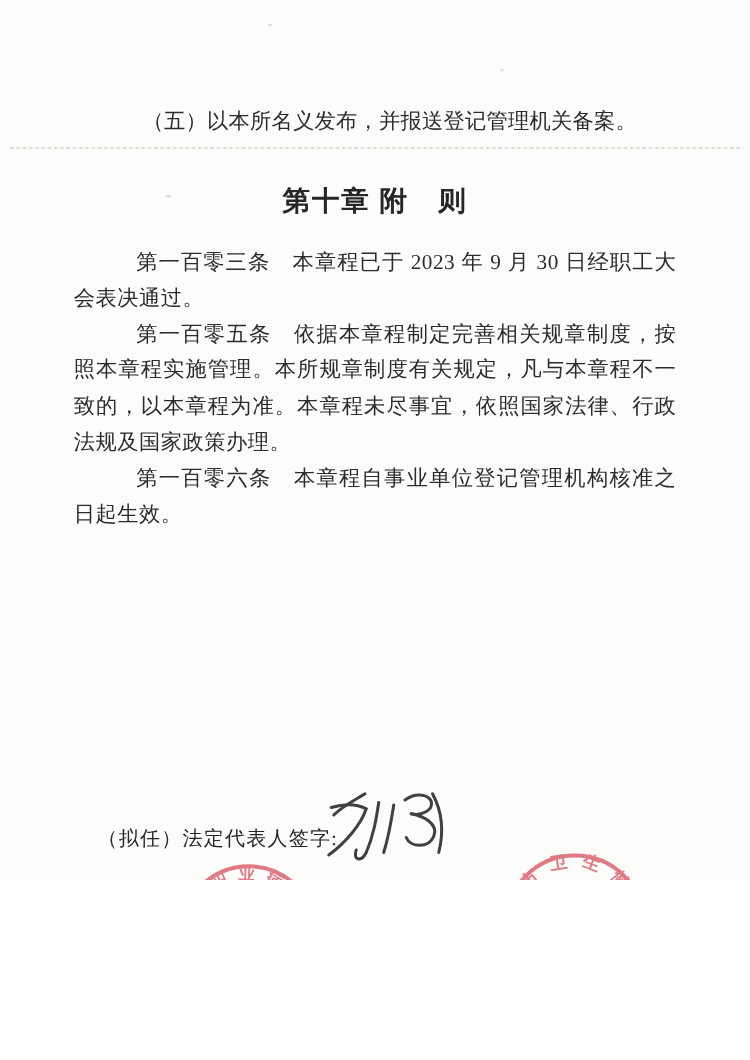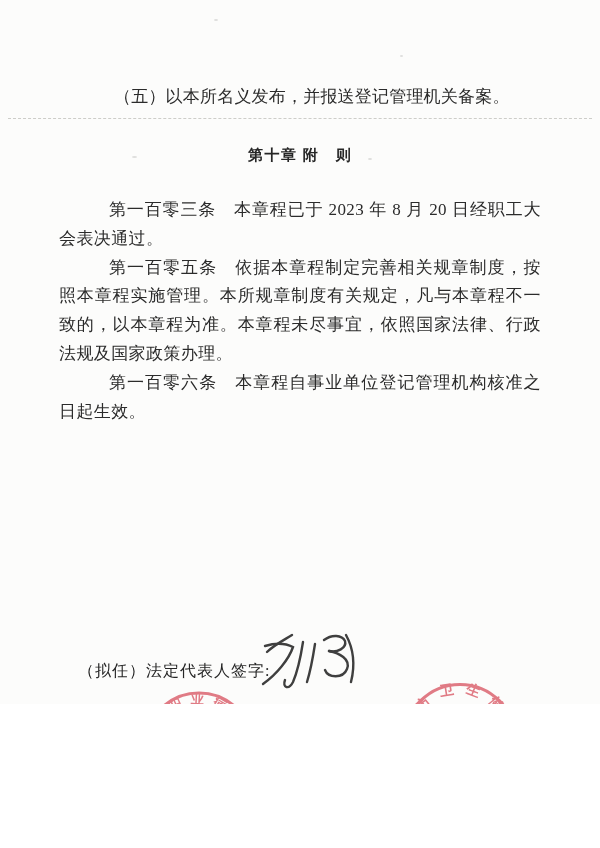--- a/index.html
+++ b/index.html
@@ -21,21 +21,21 @@
   
   .intro{
     left:59px;top:85px;width:486px;
     font-size:17px;line-height:24px;letter-spacing:.2px;
     text-indent:55px;
   }
   
   .chapter-title{
     left:0;top:146px;width:600px;
     text-align:center;
-    font-size:15px;font-weight:bold;letter-spacing:1.5px;
+    font-size:22px;font-weight:bold;letter-spacing:1.5px;
     color:#262626;
   }
   
   .articles{
     left:59px;top:196px;width:482px;
     font-size:17px;line-height:28.8px;letter-spacing:.4px;
     text-align:justify;
   }
   .articles p{margin:0;text-indent:50px;}
   
@@ -69,21 +69,21 @@
   <div class="abs speck" style="left:214px;top:19px;width:4px;height:2px;"></div>
   <div class="abs speck" style="left:132px;top:156px;width:5px;height:2px;"></div>
   <div class="abs speck" style="left:368px;top:158px;width:4px;height:2px;"></div>
   <div class="abs speck" style="left:400px;top:55px;width:3px;height:2px;"></div>
 
   <div class="abs intro">（五）以本所名义发布，并报送登记管理机关备案。</div>
 
   <div class="abs chapter-title">第十章 附　则</div>
 
   <div class="abs articles">
-    <p>第一百零三条　本章程已于 2023 年 8 月 20 日经职工大会表决通过。</p>
+    <p>第一百零三条　本章程已于 2023 年 9 月 30 日经职工大会表决通过。</p>
     <p>第一百零五条　依据本章程制定完善相关规章制度，按照本章程实施管理。本所规章制度有关规定，凡与本章程不一致的，以本章程为准。本章程未尽事宜，依照国家法律、行政法规及国家政策办理。</p>
     <p>第一百零六条　本章程自事业单位登记管理机构核准之日起生效。</p>
   </div>
 
   <div class="abs sig-label">（拟任）法定代表人签字:</div>
 
   <svg class="abs sig-svg" width="112" height="64" viewBox="0 0 112 64">
     <g fill="none" stroke="#1f1f1f" stroke-width="2.4" stroke-linecap="round" opacity="0.85">
       <path d="M34,5 C26,10 16,15 9,22"></path>
       <path d="M7,16 C17,13 27,13 35,17 C31,29 19,44 5,54"></path>

